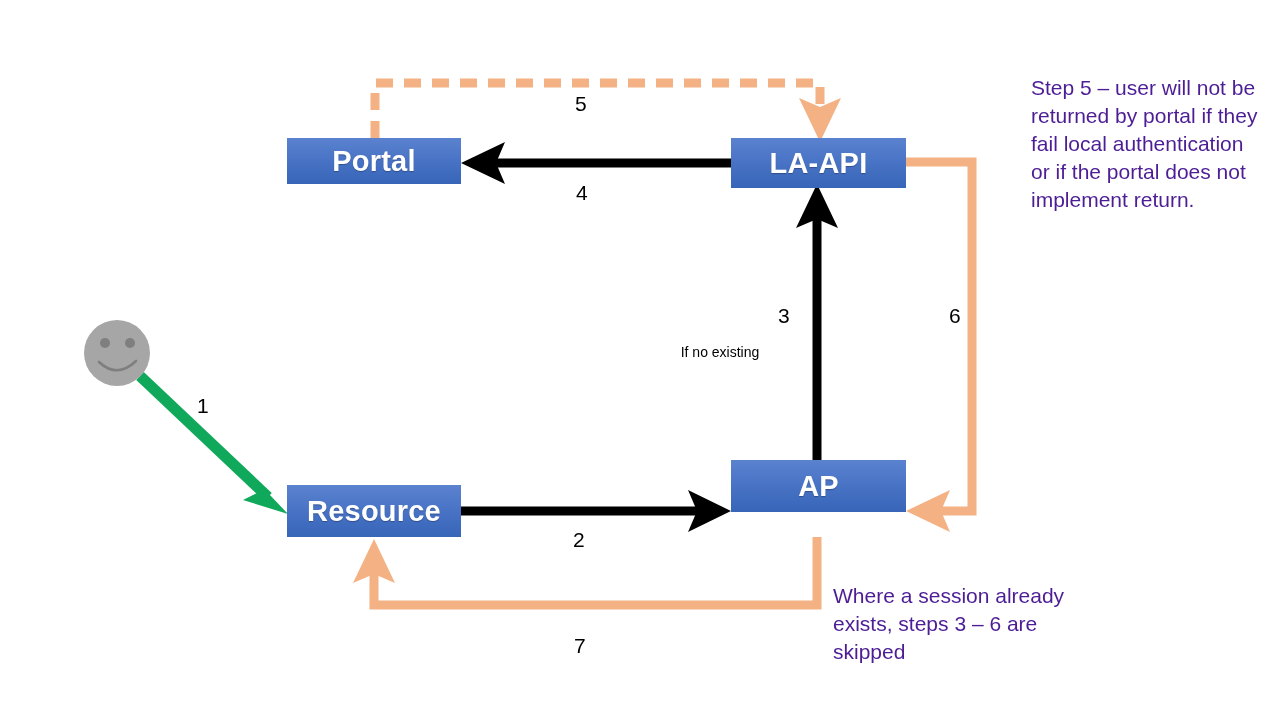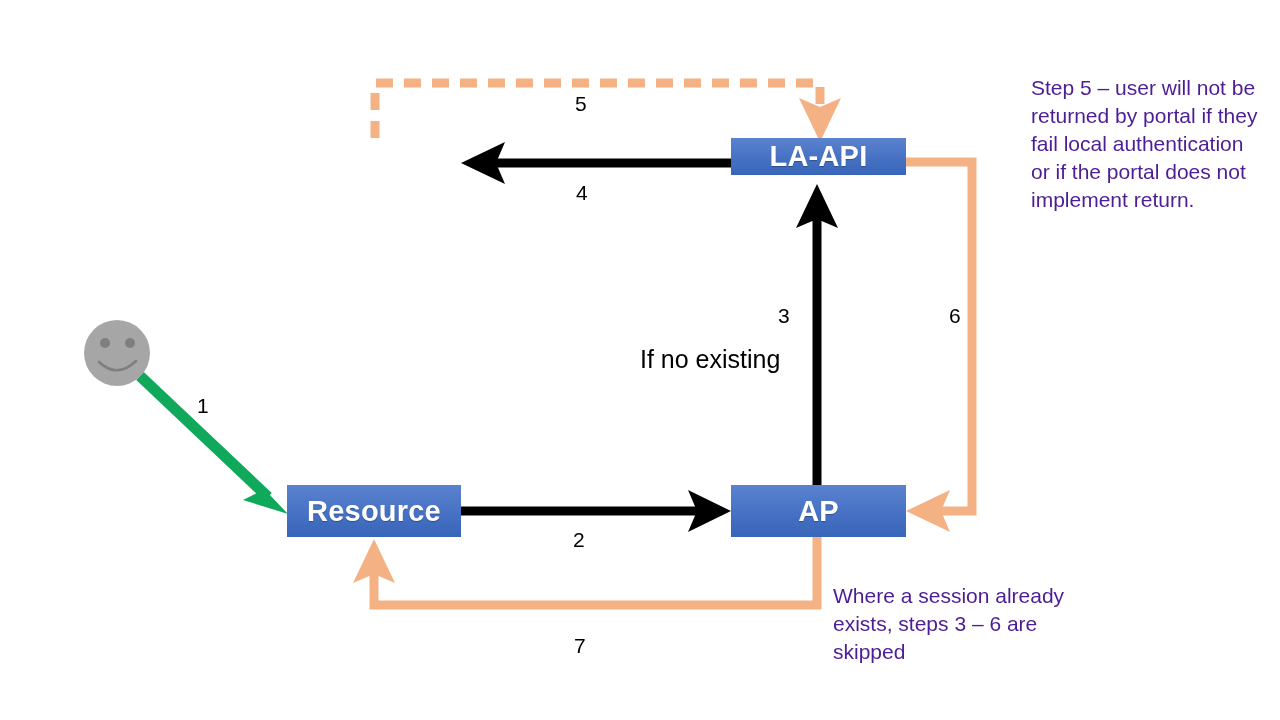--- a/index.html
+++ b/index.html
@@ -48,23 +48,23 @@
     position: absolute;
     color: #4c1d95;
     font-size: 21px;
     line-height: 1.33;
   }
   .note-right { width: 232px; }
   .note-bottom { width: 250px; }
   .mid-label {
     position: absolute;
     color: #000000;
-    font-size: 25px;
+    font-size: 14px;
     line-height: 1.33;
-    text-align: left;
+    text-align: center;
     width: 160px;
   }
 </style>
 </head>
 <body>
 
 <div id="canvas">
 
   <svg id="diagram-svg" viewBox="0 0 1280 720" xmlns="http://www.w3.org/2000/svg">
 
@@ -104,30 +104,33 @@
     </g>
 
     <g>
       <circle cx="117" cy="353" r="33" fill="#a6a6a6"></circle>
       <circle cx="105" cy="343" r="5" fill="#7f7f7f"></circle>
       <circle cx="130" cy="343" r="5" fill="#7f7f7f"></circle>
       <path d="M 99 362 Q 117 379 136 361" fill="none" stroke="#7f7f7f" stroke-width="2.6" stroke-linecap="round"></path>
     </g>
   </svg>
 
+  <div class="node-box" style="left:287px; top:138px; width:174px; height:46px; font-size:29px;">
+    <span>Portal</span>
+  </div>
 
-  <div class="node-box" style="left:731px; top:138px; width:175px; height:37px; font-size:29px;">
+  <div class="node-box" style="left:731px; top:138px; width:175px; height:50px; font-size:29px;">
     <span>LA-API</span>
   </div>
 
   <div class="node-box" style="left:287px; top:485px; width:174px; height:52px; font-size:29px;">
     <span>Resource</span>
   </div>
 
-  <div class="node-box" style="left:731px; top:485px; width:175px; height:52px; font-size:29px;">
+  <div class="node-box" style="left:731px; top:460px; width:175px; height:52px; font-size:29px;">
     <span>AP</span>
   </div>
 
   <div class="step-num" style="left:197px; top:395px;">1</div>
   <div class="step-num" style="left:573px; top:529px;">2</div>
   <div class="step-num" style="left:778px; top:305px;">3</div>
   <div class="step-num" style="left:576px; top:182px;">4</div>
   <div class="step-num" style="left:575px; top:93px;">5</div>
   <div class="step-num" style="left:949px; top:305px;">6</div>
   <div class="step-num" style="left:574px; top:635px;">7</div>

